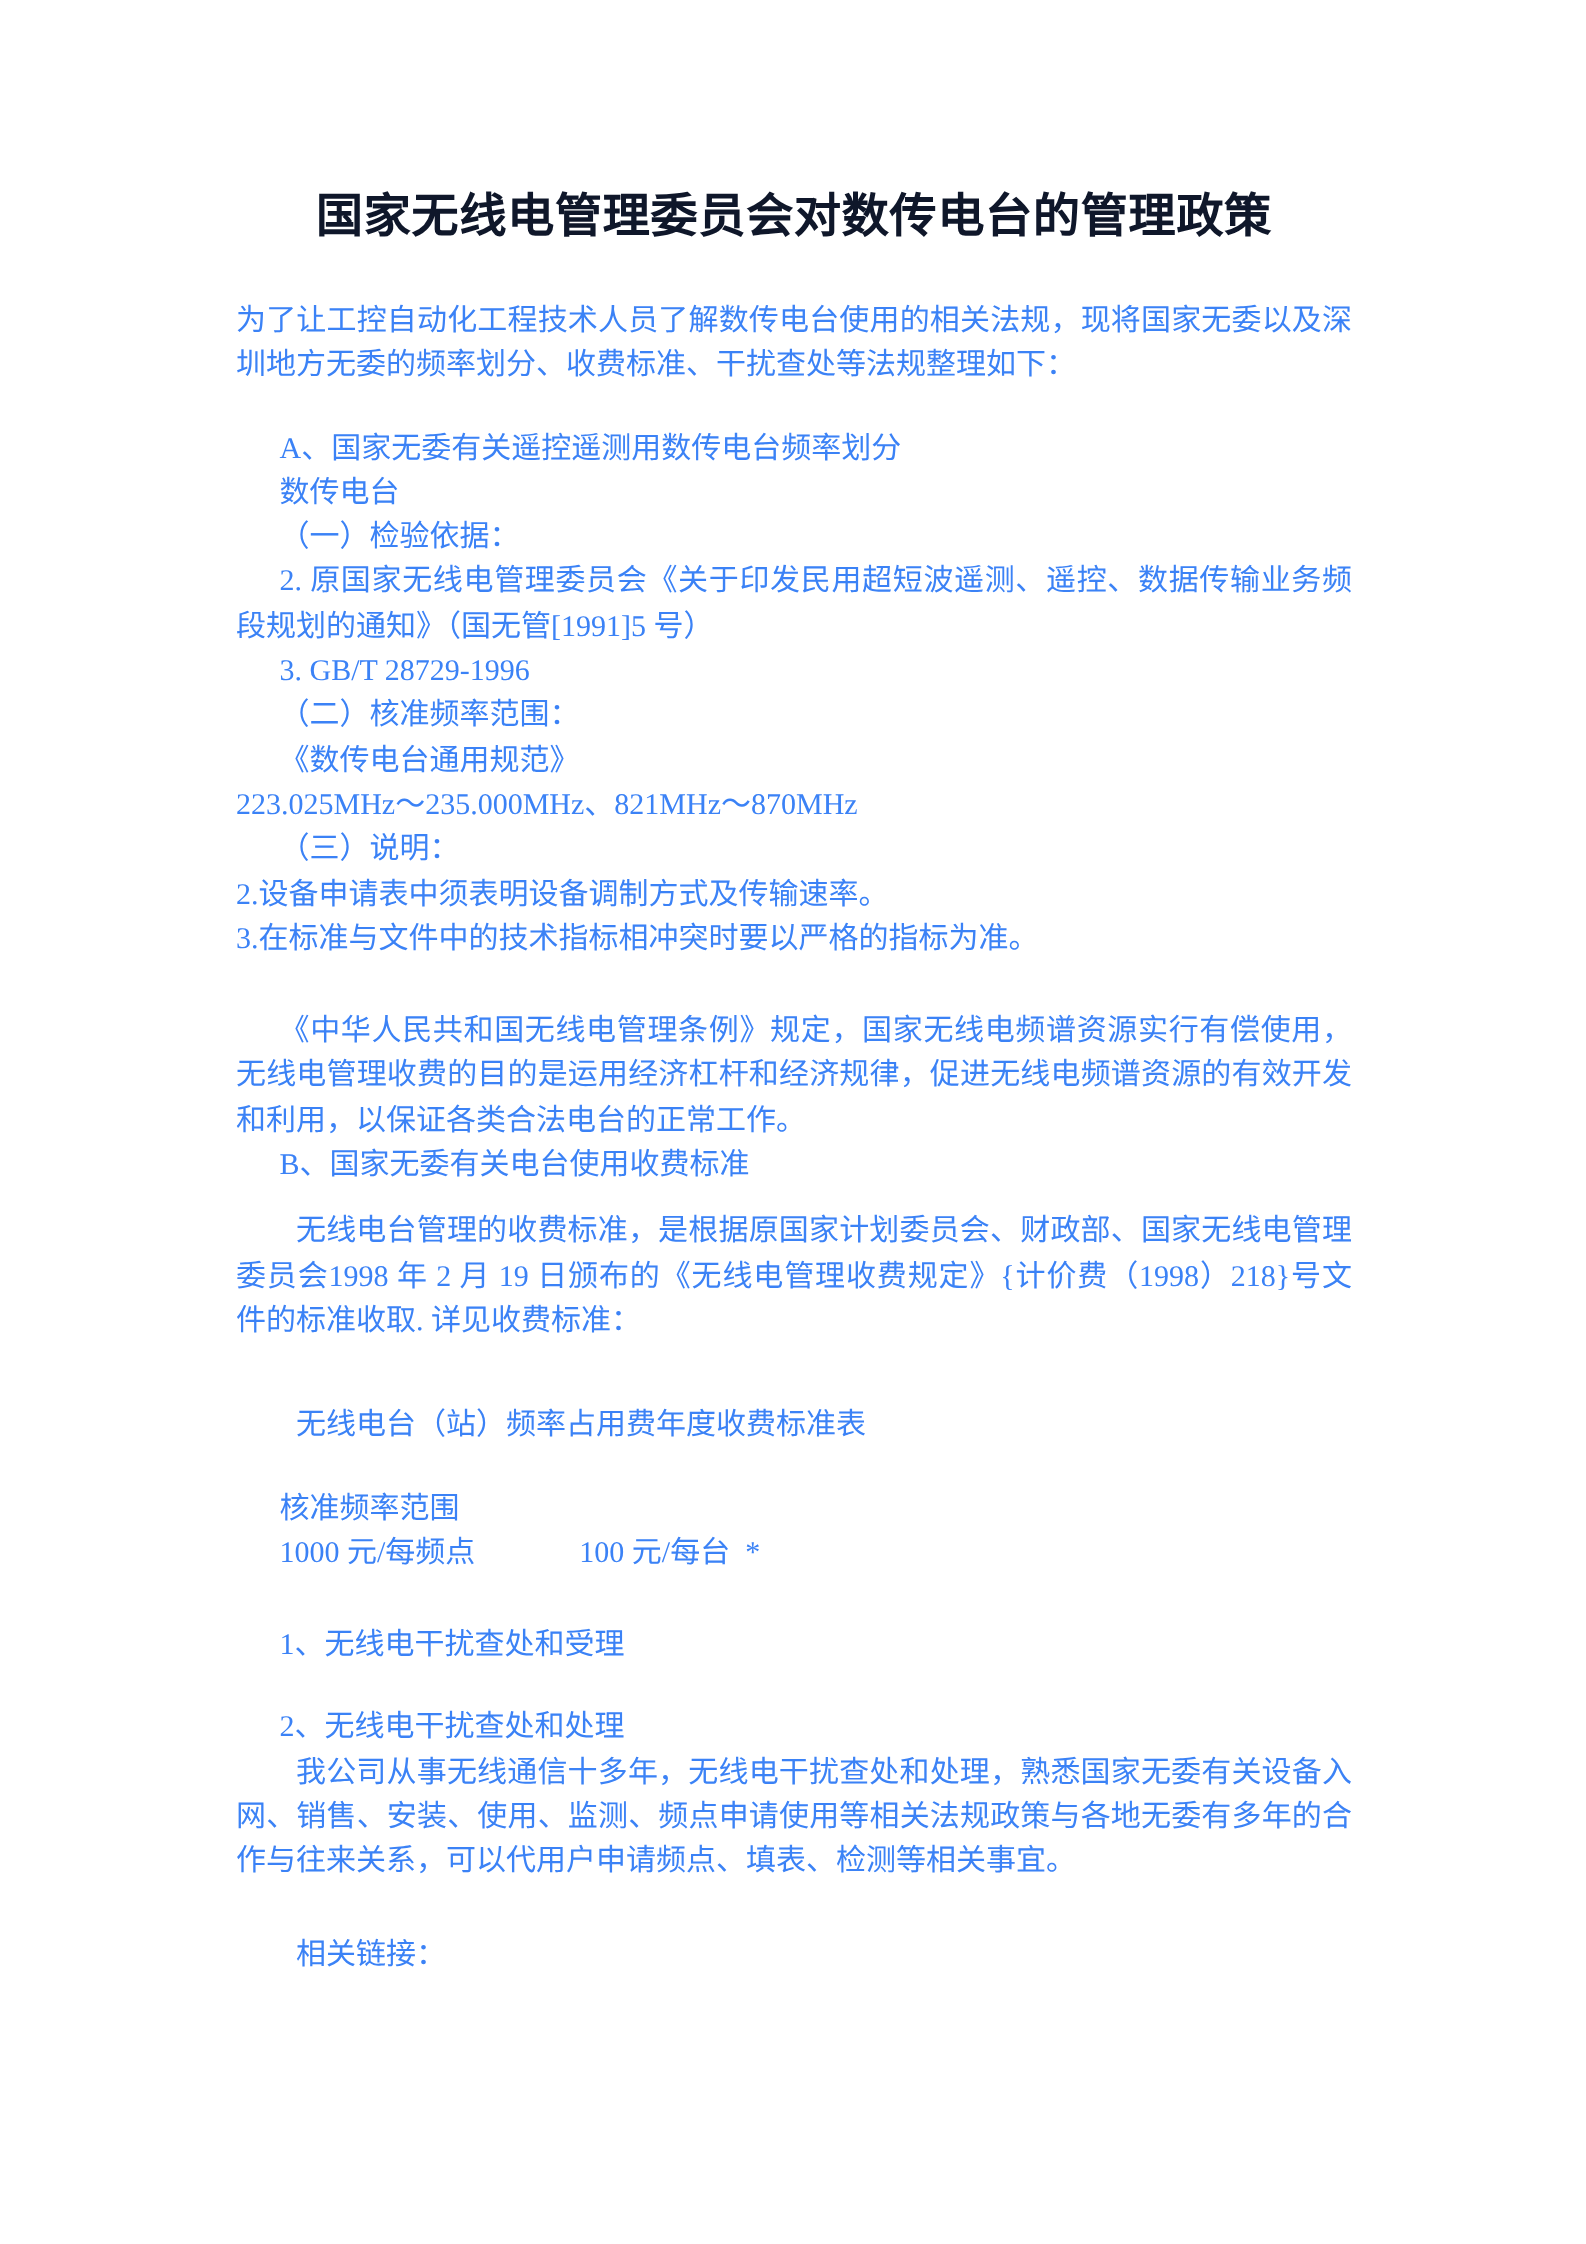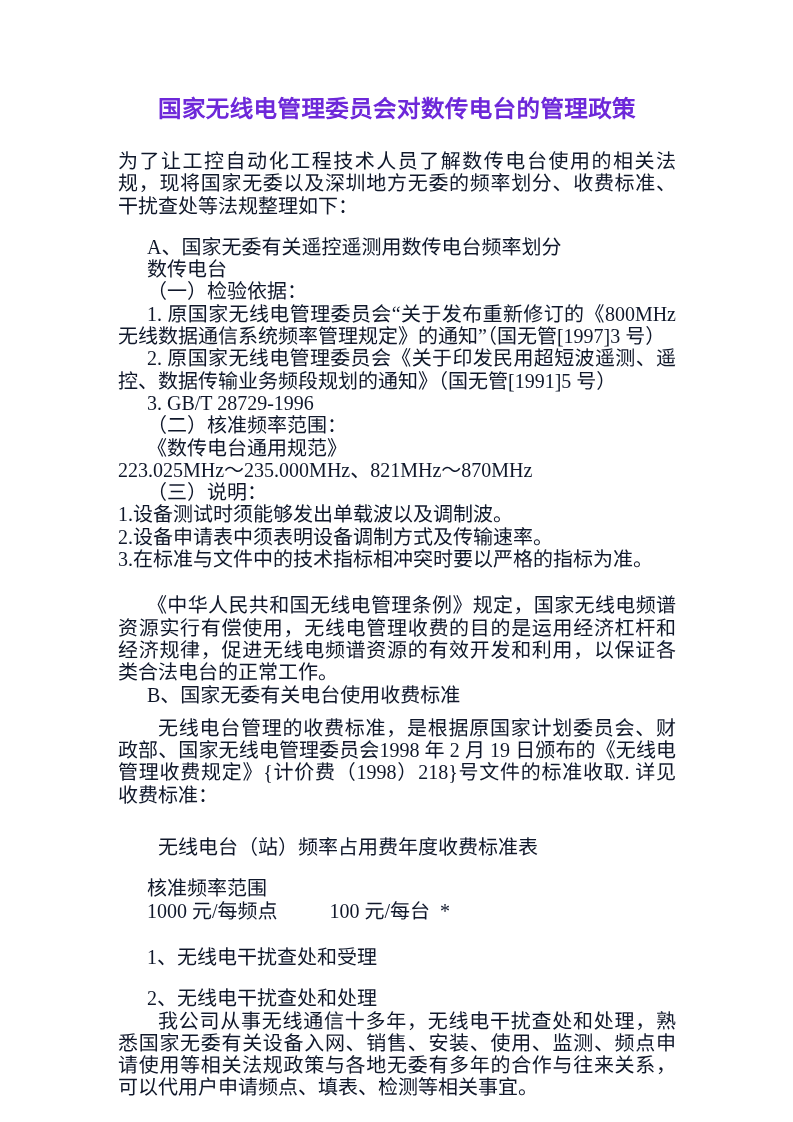--- a/index.html
+++ b/index.html
@@ -25,29 +25,29 @@
     top: 92px;
     width: 558px;
   }
   .doc-title {
     font-size: 23.5px;
     font-weight: bold;
     text-align: center;
     line-height: 34px;
     letter-spacing: 0.4px;
     margin: 0 0 24px 0;
-    color: #6d28d9;
+    color: #0f172a;
   }
   p {
     margin: 0;
-    font-size: 20px;
+    font-size: 15px;
     line-height: 22.3px;
     text-align: justify;
     text-justify: inter-ideograph;
-    color: #0f172a;
+    color: #3b82f6;
   }
   p.plain {
     text-indent: 0;
   }
   p.ind1 {
     text-indent: 1.45em;
   }
   p.ind2 {
     text-indent: 2em;
   }
@@ -74,35 +74,33 @@
     <p class="plain">为了让工控自动化工程技术人员了解数传电台使用的相关法规，现将国家无委以及深圳地方无委的频率划分、收费标准、干扰查处等法规整理如下：</p>
 
     <div class="gap-md"></div>
 
     <p class="ind1">A、国家无委有关遥控遥测用数传电台频率划分</p>
 
     <p class="ind1">数传电台</p>
 
     <p class="ind1">（一）检验依据：</p>
 
-    <p class="ind1">1. 原国家无线电管理委员会“关于发布重新修订的《800MHz 无线数据通信系统频率管理规定》的通知”（国无管[1997]3 号）</p>
 
     <p class="ind1">2. 原国家无线电管理委员会《关于印发民用超短波遥测、遥控、数据传输业务频段规划的通知》（国无管[1991]5 号）</p>
 
     <p class="ind1">3. GB/T 28729-1996</p>
 
     <p class="ind1">（二）核准频率范围：</p>
 
     <p class="ind1">《数传电台通用规范》</p>
 
     <p class="plain">223.025MHz～235.000MHz、821MHz～870MHz</p>
 
     <p class="ind1">（三）说明：</p>
 
-    <p class="plain">1.设备测试时须能够发出单载波以及调制波。</p>
 
     <p class="plain">2.设备申请表中须表明设备调制方式及传输速率。</p>
 
     <p class="plain">3.在标准与文件中的技术指标相冲突时要以严格的指标为准。</p>
 
     <div class="gap-lg"></div>
 
     <p class="ind1">《中华人民共和国无线电管理条例》规定，国家无线电频谱资源实行有偿使用，无线电管理收费的目的是运用经济杠杆和经济规律，促进无线电频谱资源的有效开发和利用，以保证各类合法电台的正常工作。</p>
 
     <p class="ind1">B、国家无委有关电台使用收费标准</p>

